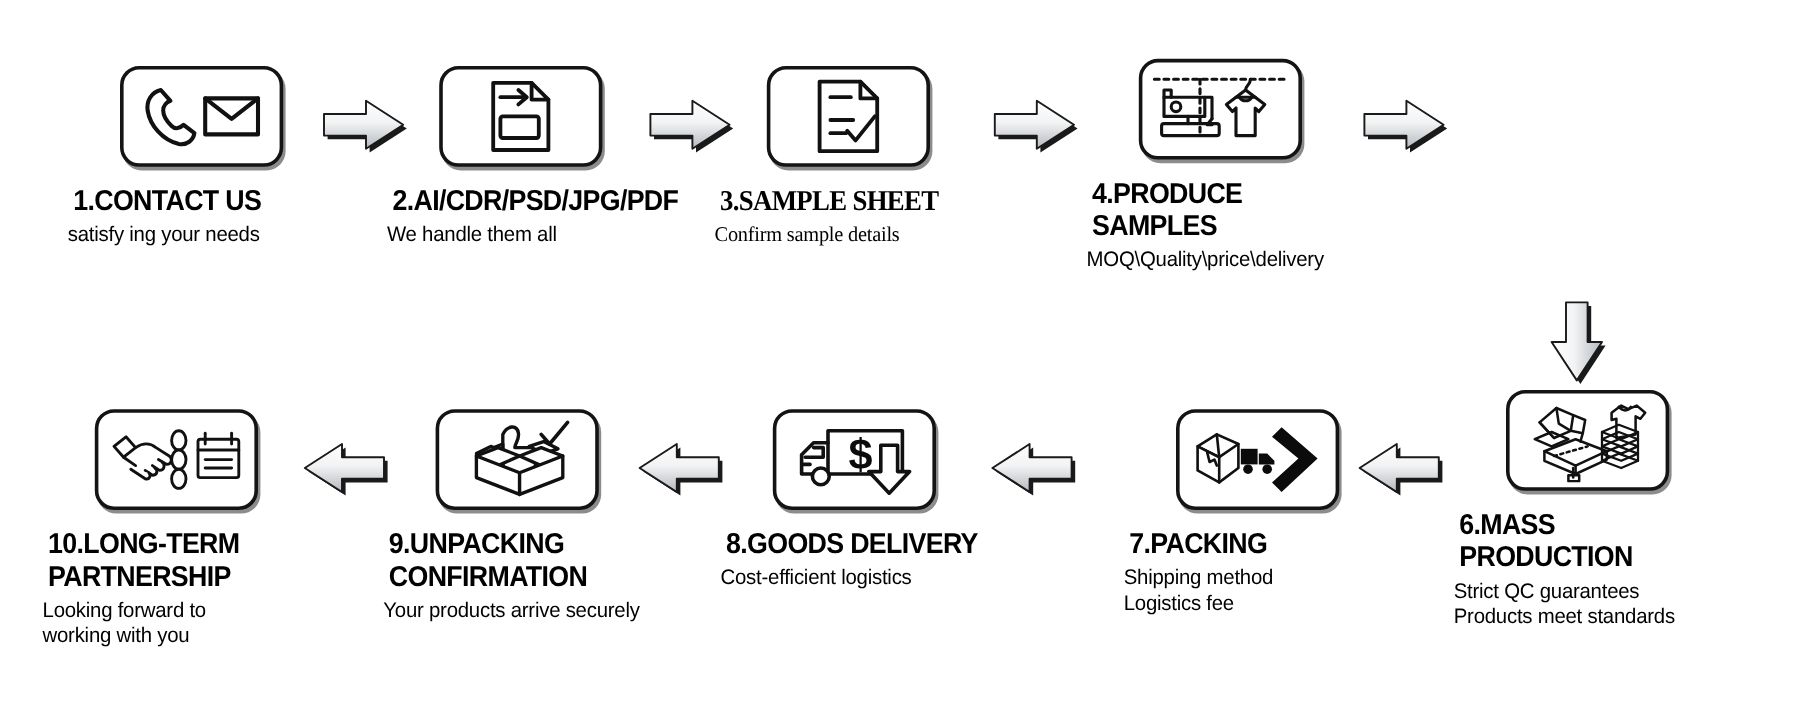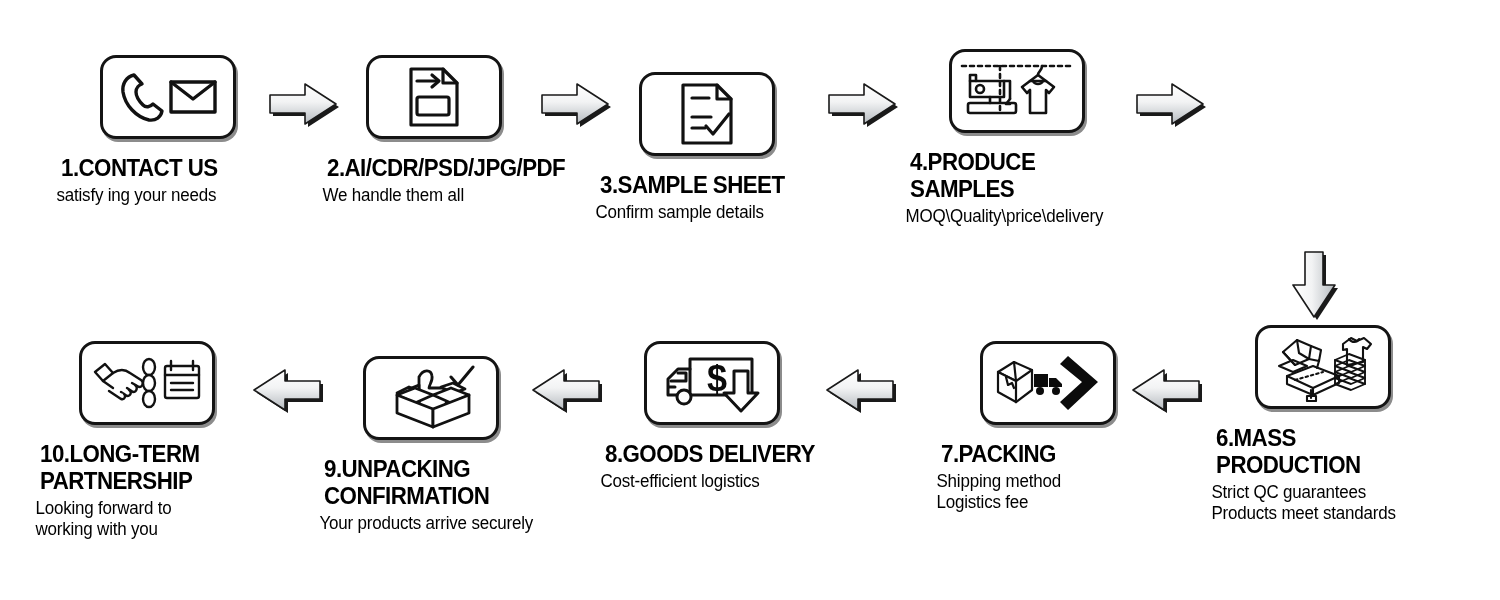--- a/index.html
+++ b/index.html
@@ -103,21 +103,21 @@
             <path d="M29 10 L36 16 L29 22"></path>
             <rect x="14" y="32" width="32" height="18" rx="2"></rect>
           </g>
         </svg>
       </span>
     </div>
     <div class="step-title">2.AI/CDR/PSD/JPG/PDF</div>
     <div class="step-sub">We handle them all</div>
   </div>
 
-  <div class="step" style="left:592px; top:72px;">
+  <div class="step" style="left:592px; top:55px;font-family:Liberation Serif, serif;">
     <div class="icon-box">
       <span>
         <svg width="64" height="66" viewBox="0 0 64 66">
           <g class="nofill" stroke-width="3.2" stroke-linejoin="round" stroke-linecap="round">
             <path d="M8 4 H42 L56 18 V62 H8 Z"></path>
             <path d="M42 4 V18 H56"></path>
             <path d="M17 17 H34"></path>
             <path d="M17 36 H36"></path>
             <path d="M17 47 H30"></path>
             <path d="M31 45 L38 53 L54 33"></path>
@@ -240,21 +240,21 @@
           <g fill="#fff" stroke="#111" stroke-width="3" stroke-linejoin="round">
             <path d="M74 20 H88 V42 H98 L81 60 L64 42 H74 Z"></path>
           </g>
         </svg>
       </span>
     </div>
     <div class="step-title">8.GOODS DELIVERY</div>
     <div class="step-sub">Cost-efficient logistics</div>
   </div>
 
-  <div class="step" style="left:316px; top:356px;">
+  <div class="step" style="left:316px; top:341px;">
     <div class="icon-box">
       <span>
         <svg width="104" height="66" viewBox="0 0 104 66">
           <g fill="#fff" stroke="#111" stroke-width="2.8" stroke-linejoin="round" stroke-linecap="round">
 
             <path d="M40 12 C44 4 52 4 53 11 C54 16 50 20 50 23 L63 23 C68 23 69 30 65 32 C69 34 68 40 64 41 C66 44 63 48 59 48 L40 48 Z"></path>
             <path d="M30 24 L40 20 V48 L30 44 Z"></path>
 
             <path d="M18 28 L30 22 L40 26 L28 32 Z"></path>
             <path d="M62 22 L74 28 L86 24 L74 18 Z"></path>

